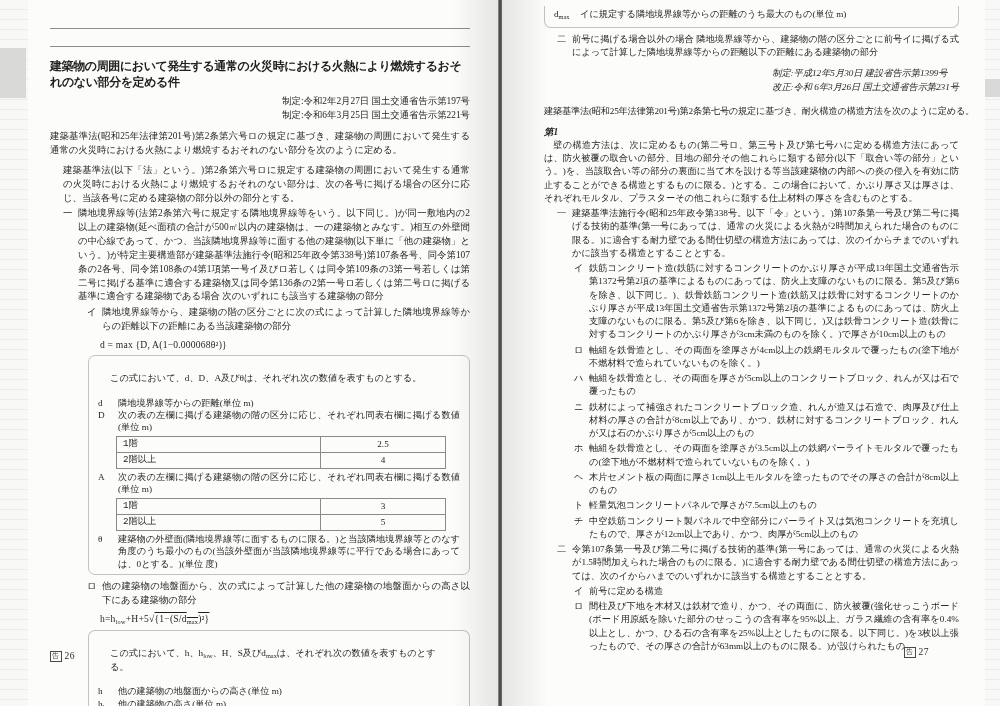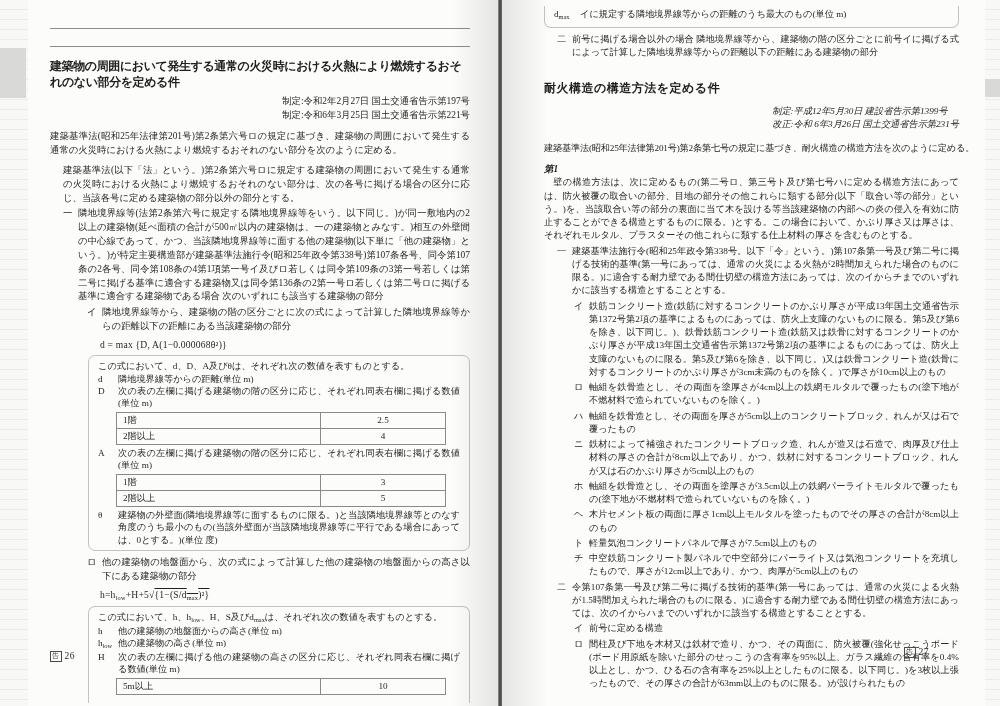--- a/index.html
+++ b/index.html
@@ -64,30 +64,30 @@
   
   .formula{margin:4px 0 4px 50px;font-size:9.6px;line-height:1.4;letter-spacing:0.2px;}
   .sub{font-size:6.3px;vertical-align:-2px;}
   .radicand{text-decoration:overline;}
 
   
   .defbox{margin-top:4px;margin-left:38px;border:1px solid #c2c2c0;border-radius:7px;
     padding:4px 9px 4px 9px;font-size:9.2px;line-height:1.35;}
   .defbox.openbottom{border-bottom:none;border-radius:7px 7px 0 0;padding-bottom:6px;}
   .defbox.cont{margin-left:0;margin-top:6px;border-top:none;border-radius:0 0 7px 7px;padding:2px 9px 5px 9px;}
-  .boxintro{margin:0;}
+  .boxintro{margin:12px;}
   .defrow{display:flex;margin:0;text-align:justify;}
   .defrow .sym{flex:0 0 20px;}
   .defrow .txt{flex:1;}
 
   
   table.mini{border-collapse:collapse;margin:2px 0 2px 18px;width:330px;
     font-size:9.2px;border:1.4px solid #6e6e6c;}
   table.mini td{border:1px solid #8a8a88;height:15px;padding:0 6px;}
-  table.mini td.c1{width:62%;}
+  table.mini td.c1{width:62%;font-family:Liberation Mono, monospace;}
   table.mini td.num{text-align:center;}
 
   
   .pagenum{position:absolute;font-size:9.5px;letter-spacing:0.5px;color:#2b2b2b;}
   .pn-left{left:22px;bottom:44px;margin-top:24px;}
   .pn-right{right:56px;bottom:48px;}
   .pgbox{display:inline-block;border:1px solid #4a4a48;font-size:7px;line-height:1;
     padding:1px;margin-right:3px;vertical-align:1px;color:#3a3a38;}
 </style>
 </head>
@@ -217,21 +217,20 @@
         <span class="sym" style="flex-basis:26px;"><span>d</span><span class="sub">max</span></span>
         <span class="txt">イに規定する隣地境界線等からの距離のうち最大のもの(単位 m)</span>
       </div>
     </div>
 
     <div class="li lvl1" style="margin-top:5px;">
       <span class="li-label">二</span>
       <span class="li-text">前号に掲げる場合以外の場合 隣地境界線等から、建築物の階の区分ごとに前号イに掲げる式によって計算した隣地境界線等からの距離以下の距離にある建築物の部分</span>
     </div>
 
-    <h1 class="doc-title t2">耐火構造の構造方法を定める件</h1>
 
     <div class="enact" style="margin-top:8px;font-style:italic;">
       <div>制定:平成12年5月30日 建設省告示第1399号</div>
       <div>改正:令和 6年3月26日 国土交通省告示第231号</div>
     </div>
 
     <p class="para one-line">建築基準法(昭和25年法律第201号)第2条第七号の規定に基づき、耐火構造の構造方法を次のように定める。</p>
 
     <div class="sec-label">第1</div>
     <p class="para sec-body">壁の構造方法は、次に定めるもの(第二号ロ、第三号ト及び第七号ハに定める構造方法にあっては、防火被覆の取合いの部分、目地の部分その他これらに類する部分(以下「取合い等の部分」という。)を、当該取合い等の部分の裏面に当て木を設ける等当該建築物の内部への炎の侵入を有効に防止することができる構造とするものに限る。)とする。この場合において、かぶり厚さ又は厚さは、それぞれモルタル、プラスターその他これらに類する仕上材料の厚さを含むものとする。</p>

